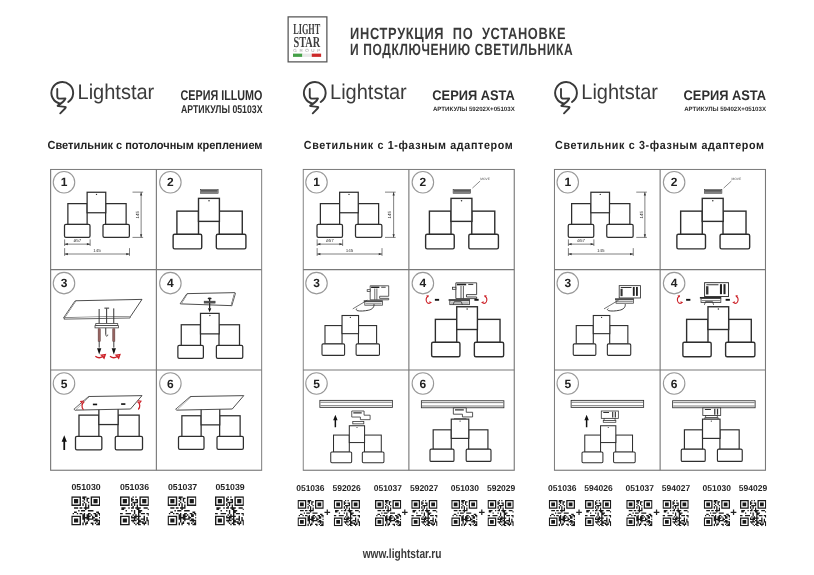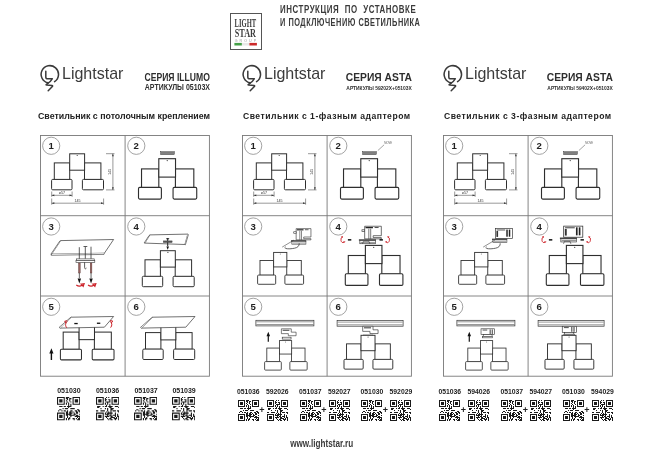--- a/index.html
+++ b/index.html
@@ -77,21 +77,21 @@
 <svg style="position:absolute;left:230.2px;top:12.8px" width="31" height="36" viewBox="0 0 31 36">
 <text x="15.4" y="14.3" text-anchor="middle" font-family="Liberation Serif,serif" font-weight="bold" font-size="12.2" fill="#3d3d3d" textLength="21.7" lengthAdjust="spacingAndGlyphs">LIGHT</text>
 <text x="15.4" y="24.3" text-anchor="middle" font-family="Liberation Serif,serif" font-weight="bold" font-size="12.2" fill="#3d3d3d" textLength="21.3" lengthAdjust="spacingAndGlyphs">STAR</text>
 <text x="15.4" y="28.5" text-anchor="middle" font-family="Liberation Sans,sans-serif" font-size="3.6" fill="#999" textLength="21.5" lengthAdjust="spacing">GROUP</text>
 
 <rect x="4.4" y="29.9" width="7.5" height="2.6" fill="#44a047"></rect>
 <rect x="11.9" y="29.9" width="7.5" height="2.6" fill="#e8e8e8"></rect>
 <rect x="19.4" y="29.9" width="7.5" height="2.6" fill="#cc2a2a"></rect>
 </svg>
 
-<div style="position:absolute;left:280px;top:4px;color:#3a3a3a;font-weight:bold;font-size:10px;letter-spacing:0.7px;line-height:12.6px;white-space:nowrap">
+<div style="position:absolute;left:280px;top:21px;color:#3a3a3a;font-weight:bold;font-size:13px;letter-spacing:0.7px;line-height:12.6px;white-space:nowrap">
 <span style="display:inline-block;transform:scaleX(0.790);transform-origin:0 0">ИНСТРУКЦИЯ&nbsp; ПО&nbsp; УСТАНОВКЕ</span><br>
 <span style="display:inline-block;transform:scaleX(0.738);transform-origin:0 0">И ПОДКЛЮЧЕНИЮ СВЕТИЛЬНИКА</span></div>
 
 <svg style="position:absolute;left:40.3px;top:61.5px" width="22" height="32" viewBox="0 0 22 32">
 <g stroke="#3a3a3a" fill="none" stroke-linecap="round">
 <path d="M8.2 20.88 A8.7 8.7 0 1 1 14.6 19.6" stroke-width="1.55"></path>
 <path d="M5.8 9.2 v5.7 q0 1.95 2.05 1.95 l4.5 -0.05 c-1.2 2.6 -3.3 4.0 -5.9 5.5 q-0.85 0.5 0.15 0.65 l5.4 0.55 q1.05 0.15 0.4 0.9 l-4.2 4.3" stroke-width="1.5" stroke-linejoin="round"></path>
 </g>
   </svg>
 

